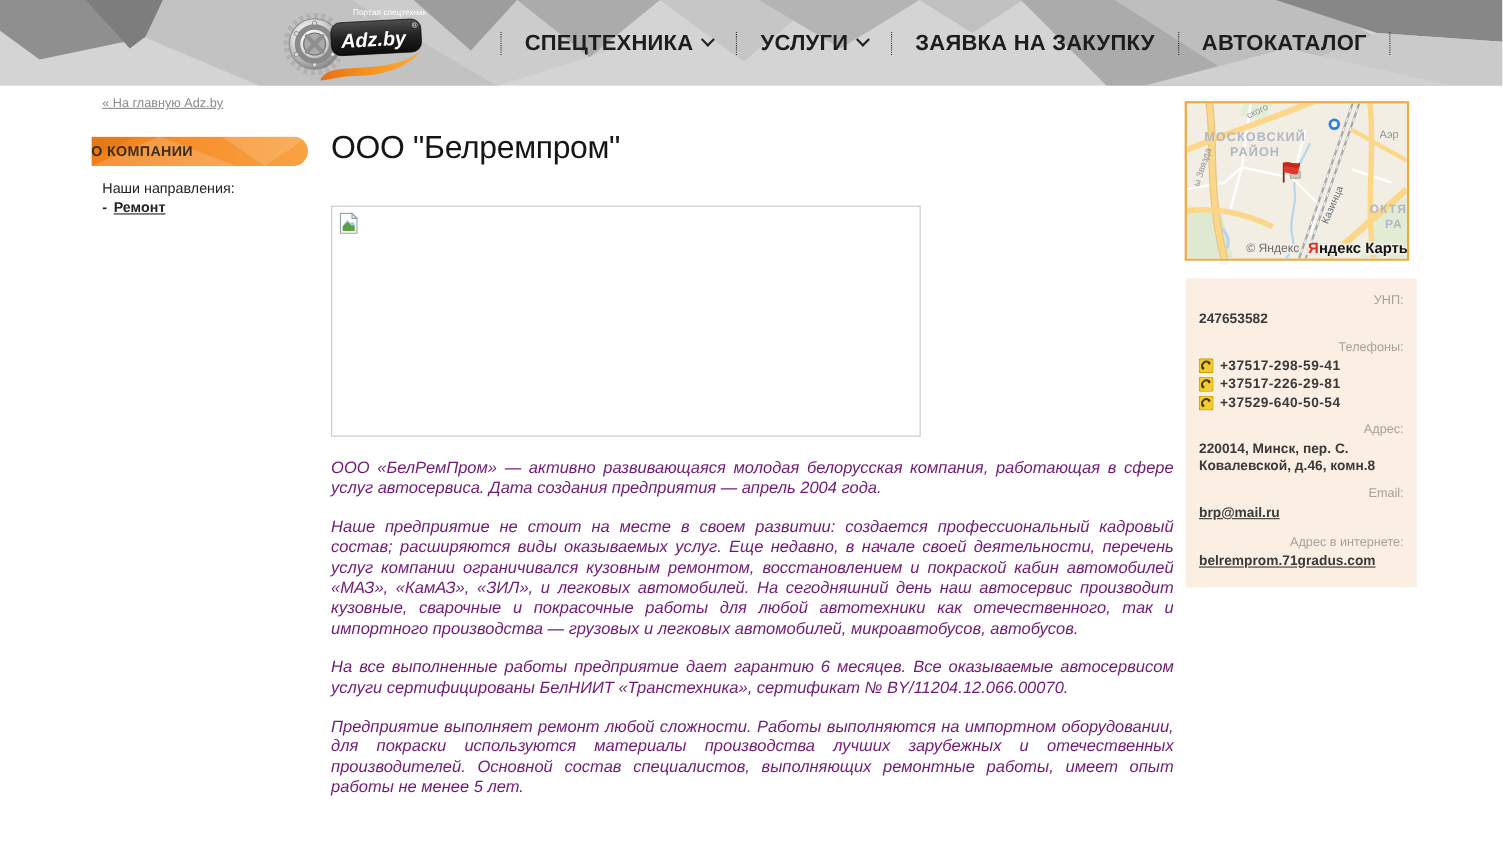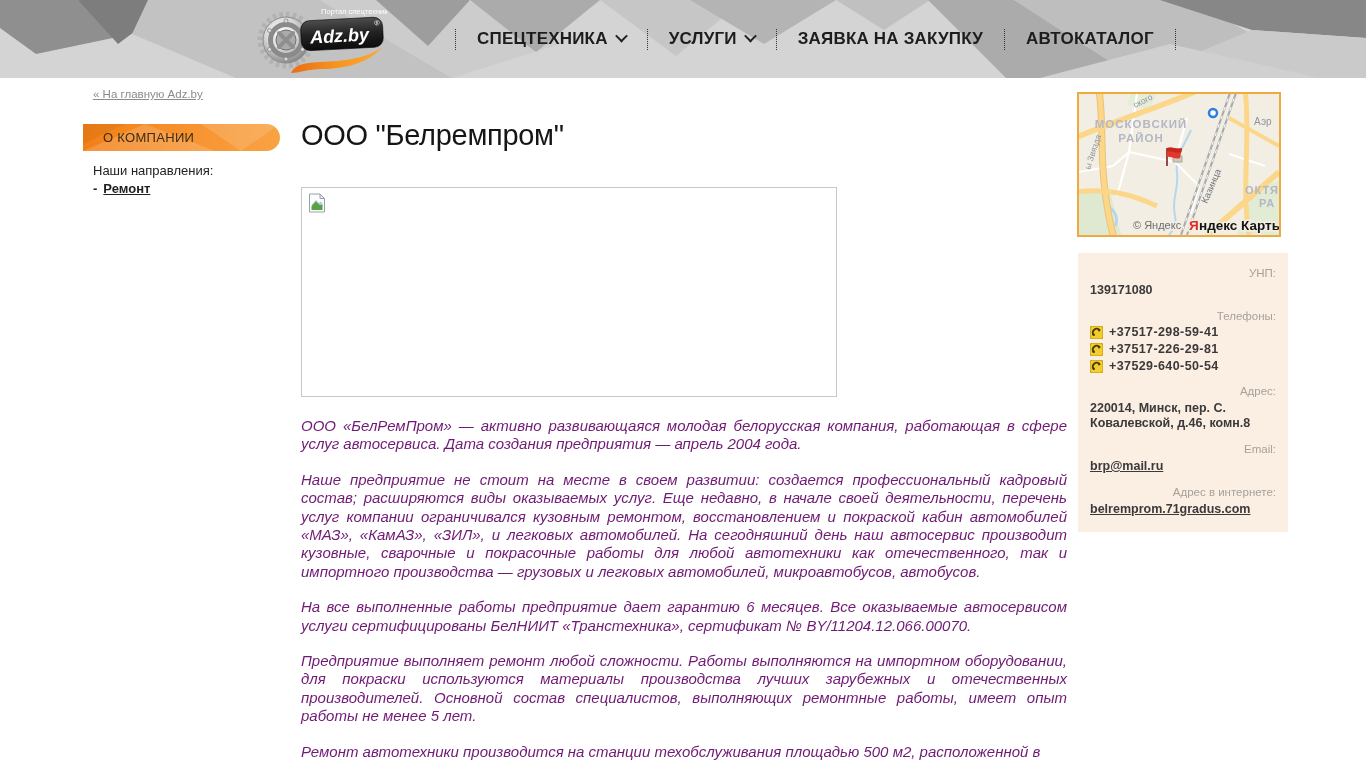--- a/index.html
+++ b/index.html
@@ -5,33 +5,33 @@
   html,body{margin:0;padding:0;background:#fff;}
   body{width:1366px;height:768px;overflow:hidden;font-family:"Liberation Sans","DejaVu Sans",sans-serif;}
   .page{position:relative;width:1366px;height:768px;background:#fff;}
 
   
   .site-header{position:absolute;left:0;top:0;width:1366px;height:78px;overflow:hidden;}
   .header-bg{position:absolute;left:0;top:0;width:1366px;height:78px;display:block;}
   .logo{position:absolute;left:255px;top:2px;width:132px;height:74px;cursor:pointer;}
   .main-nav{position:absolute;left:455px;top:0;height:78px;display:flex;align-items:center;}
   .nav-sep{width:0;height:21px;border-left:1px dotted #333;}
-  .nav-item{display:flex;align-items:center;padding:0 21px;font-weight:bold;font-size:17px;
+  .nav-item{display:flex;align-items:center;padding:0 21px;font-weight:bold;font-size:20px;
             color:#1d1d1d;text-decoration:none;letter-spacing:.2px;cursor:pointer;white-space:nowrap;}
   .chev{display:inline-block;width:7px;height:7px;border-right:2px solid #222;border-bottom:2px solid #222;
         transform:rotate(45deg) translate(-1px,-1px);margin-left:9px;margin-top:-4px;}
 
   
   .breadcrumb{position:absolute;left:93px;top:88px;font-size:11.5px;color:#8b8b8b;
               text-decoration:underline;cursor:pointer;}
   .side-banner{position:absolute;left:83px;top:124px;width:197px;height:27px;
                border-radius:0 14px 14px 0;overflow:hidden;}
   .side-banner svg{position:absolute;left:0;top:0;}
-  .side-banner span{position:relative;display:block;line-height:27px;padding-left:20px;
-                    font-size:13px;font-weight:normal;color:#3c2d13;letter-spacing:.3px;}
+  .side-banner span{position:relative;display:block;line-height:27px;
+                    font-size:13px;font-weight:bold;color:#3c2d13;letter-spacing:.3px;}
   .directions-label{position:absolute;left:93px;top:163px;font-size:13px;color:#222;}
   .direction-item{position:absolute;left:93px;top:181px;font-size:13px;color:#222;font-weight:bold;}
   .direction-item a{color:#222;text-decoration:underline;cursor:pointer;margin-left:6px;}
 
   
   .page-title{position:absolute;left:301px;top:119px;margin:0;font-size:29px;font-weight:normal;
               color:#151515;letter-spacing:-.3px;}
   .img-placeholder{position:absolute;left:301px;top:187px;width:536px;height:210px;
                    border:1px solid #c8c8c8;box-sizing:border-box;background:#fff;}
   .img-placeholder svg{position:absolute;left:5px;top:5px;}
@@ -179,21 +179,20 @@
       <polygon points="4.5,12 9,7 12,10 13.5,8.5 15.5,10.5 15.5,13" fill="#aec8dd"></polygon>
       <path d="M4.5,17 L4.5,13 L9,8.5 L12.5,12 L15.5,12 L15.5,17 Z" fill="#58a246"></path>
     </svg>
   </div>
 
   <div class="body-text">
     <p>ООО «БелРемПром» — активно развивающаяся молодая белорусская компания, работающая в сфере услуг автосервиса. Дата создания предприятия — апрель 2004 года.</p>
     <p>Наше предприятие не стоит на месте в своем развитии: создается профессиональный кадровый состав; расширяются виды оказываемых услуг. Еще недавно, в начале своей деятельности, перечень услуг компании ограничивался кузовным ремонтом, восстановлением и покраской кабин автомобилей «МАЗ», «КамАЗ», «ЗИЛ», и легковых автомобилей. На сегодняшний день наш автосервис производит кузовные, сварочные и покрасочные работы для любой автотехники как отечественного, так и импортного производства — грузовых и легковых автомобилей, микроавтобусов, автобусов.</p>
     <p>На все выполненные работы предприятие дает гарантию 6 месяцев. Все оказываемые автосервисом услуги сертифицированы БелНИИТ «Транстехника», сертификат № BY/11204.12.066.00070.</p>
     <p>Предприятие выполняет ремонт любой сложности. Работы выполняются на импортном оборудовании, для покраски используются материалы производства лучших зарубежных и отечественных производителей. Основной состав специалистов, выполняющих ремонтные работы, имеет опыт работы не менее 5 лет.</p>
-    <p>Ремонт автотехники производится на станции техобслуживания площадью 500 м2, расположенной в</p>
   </div>
 
   <div class="map-box">
     <svg width="200" height="141" viewBox="0 0 200 141">
       <rect width="200" height="141" fill="#f2eee4"></rect>
 
       <polygon points="0,98 30,94 42,141 0,141" fill="#dfe9d1"></polygon>
       <polygon points="176,96 200,86 200,141 158,141" fill="#e2ebd4"></polygon>
       <polygon points="52,0 78,0 70,16 48,11" fill="#e4edd8"></polygon>
 
@@ -240,21 +239,21 @@
       </g>
 
       <text x="54" y="135" font-size="11" fill="#6e6e6e" stroke="#f2eee4" stroke-width="3" paint-order="stroke">© Яндекс</text>
       <text x="110" y="136" font-size="13.5" font-weight="bold" fill="#e02a22" stroke="#f2eee4" stroke-width="3" paint-order="stroke">Я</text>
       <text x="120" y="136" font-size="13.5" font-weight="bold" fill="#141414" stroke="#f2eee4" stroke-width="3" paint-order="stroke">ндекс Карты</text>
     </svg>
   </div>
 
   <div class="contact-panel">
     <div class="c-label">УНП:</div>
-    <div class="c-value">139171080</div>
+    <div class="c-value">247653582</div>
 
     <div class="c-label">Телефоны:</div>
     <div class="phone-row">
       <svg width="13" height="13" viewBox="0 0 13 13">
         <rect width="13" height="13" rx="2.5" fill="#f3cd2e" stroke="#b8950a" stroke-width="1"></rect>
         <g transform="rotate(-40 6.5 6.5)">
           <path d="M2.6,6 a4,4 0 0 1 7.8,0" fill="none" stroke="#4a3c00" stroke-width="1.7"></path>
           <circle cx="2.9" cy="6.4" r="1.3" fill="#4a3c00"></circle>
             <circle cx="10.1" cy="6.4" r="1.3" fill="#4a3c00"></circle>
         </g>

